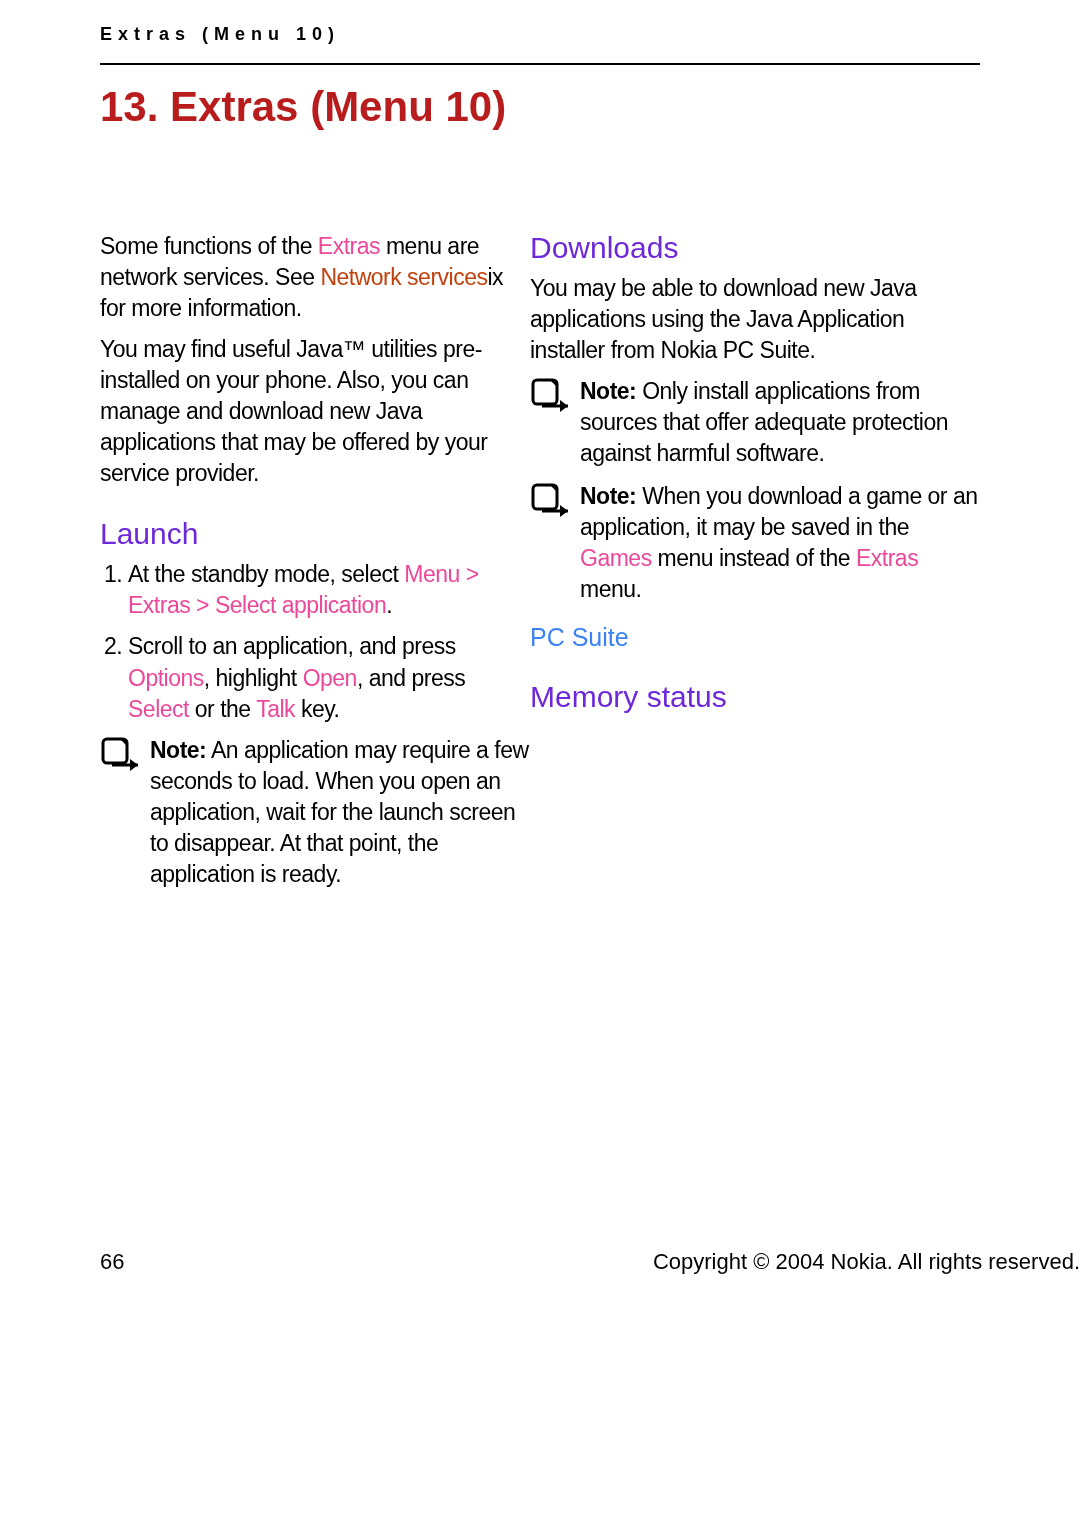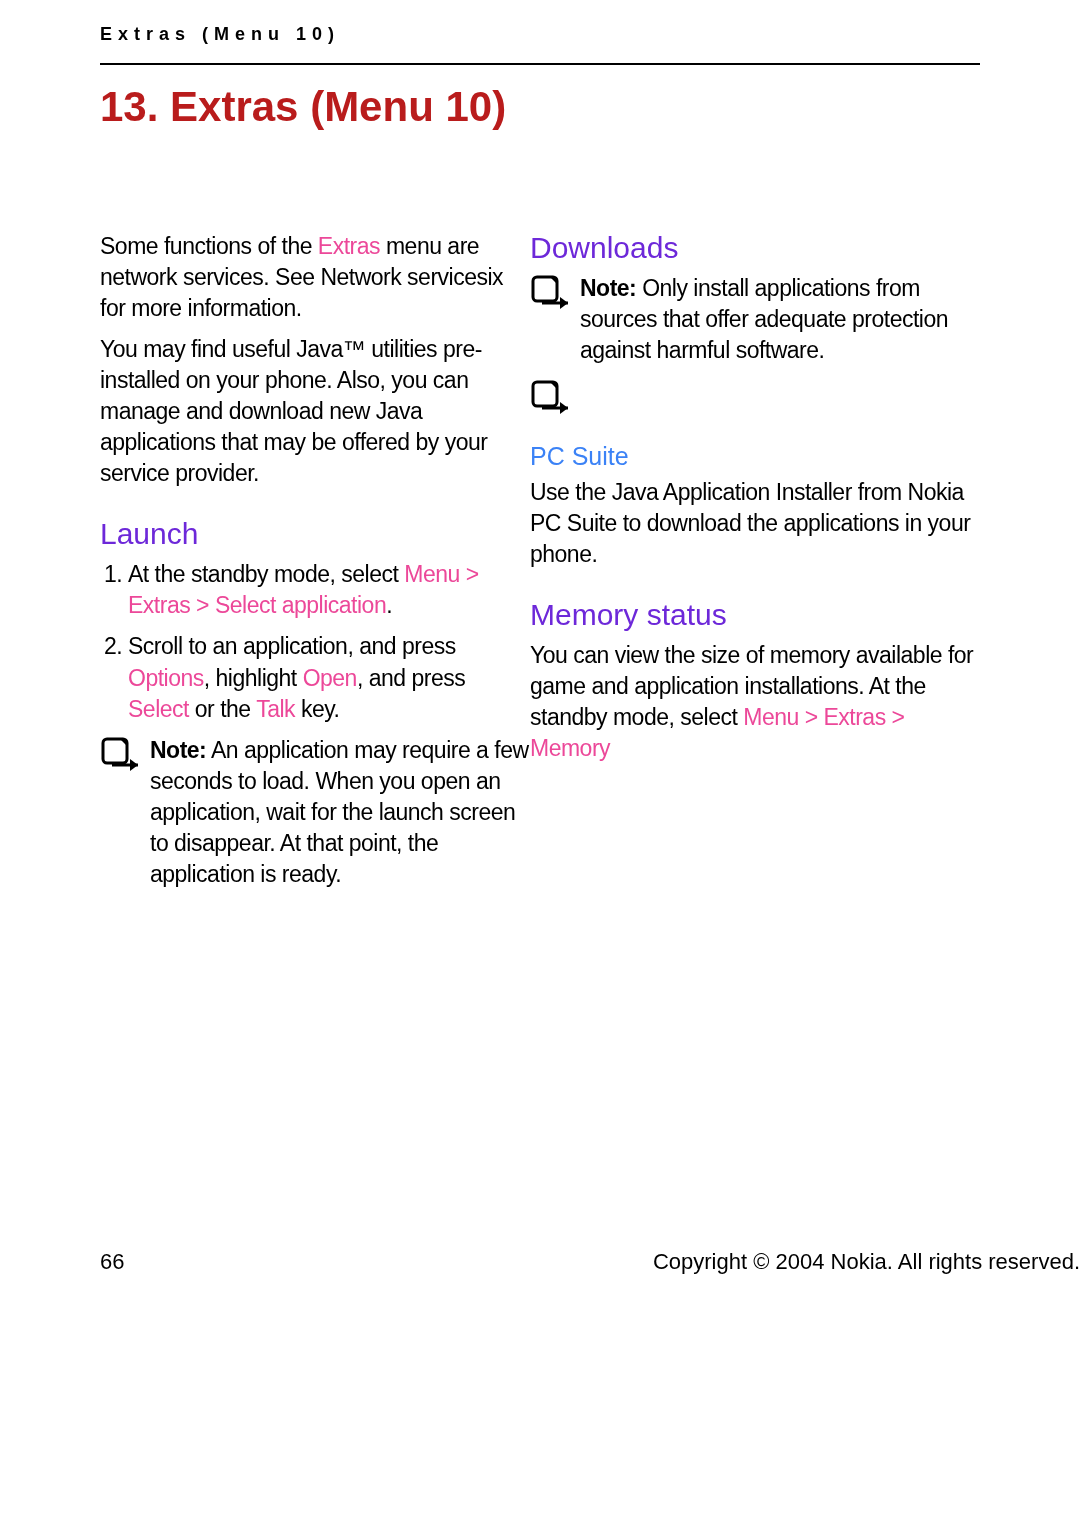--- a/index.html
+++ b/index.html
@@ -59,21 +59,21 @@
     font-weight: normal;
     margin: 28px 0 8px 0;
   }
   .h3 {
     font-size: 25px;
     color: #3b82f6;
     font-weight: normal;
     margin: 18px 0 6px 0;
   }
   .green { color: #ec4899; }
-  .xref { color: #000000; }
+  .xref { color: #c2410c; }
   .ol { padding-left: 28px; margin: 0; }
   .ol li { margin-bottom: 10px; }
   .note-row {
     display: flex;
     align-items: flex-start;
     margin-bottom: 12px;
   }
   .note-icon {
     flex: 0 0 40px;
     margin-right: 10px;
@@ -137,20 +137,21 @@
           </svg>
         </div>
         <div class="note-text t">
           <b>Note:</b><span> An application may require a few seconds to load. When you open an application, wait for the launch screen to disappear. At that point, the application is ready.</span>
         </div>
       </div>
     </div>
 
     <div class="col right">
       <div class="h2" style="margin-top:0">Downloads</div>
+      <p class="body t">You may be able to download new Java applications using the Java Application installer from Nokia PC Suite.</p>
 
       <div class="note-row">
         <div class="note-icon">
           <svg viewBox="0 0 40 40" width="40" height="40">
             <rect x="3" y="2" width="24" height="24" rx="4" fill="none" stroke="#000" stroke-width="3"></rect>
             <path d="M20 2 L27 2 L27 9 Z" fill="#000"></path>
             <path d="M12 28 L38 28" stroke="#000" stroke-width="3"></path>
             <path d="M30 22 L38 28 L30 34 Z" fill="#000"></path>
           </svg>
         </div>
@@ -161,29 +162,29 @@
 
       <div class="note-row">
         <div class="note-icon">
           <svg viewBox="0 0 40 40" width="40" height="40">
             <rect x="3" y="2" width="24" height="24" rx="4" fill="none" stroke="#000" stroke-width="3"></rect>
             <path d="M20 2 L27 2 L27 9 Z" fill="#000"></path>
             <path d="M12 28 L38 28" stroke="#000" stroke-width="3"></path>
             <path d="M30 22 L38 28 L30 34 Z" fill="#000"></path>
           </svg>
         </div>
+        <div class="note-text t">
+          <b>Note:</b><span> When you download a game or an application, it may be saved in the</span>
+          <span class="green">Games</span><span> menu instead of the</span>
+          <span class="green">Extras</span><span> menu.</span>
+        </div>
       </div>
 
       <div class="h3">PC Suite</div>
-      <p class="body t">Use the Java Application Installer from Nokia PC Suite to download the applications in your phone.</p>
 
       <div class="h2">Memory status</div>
-      <p class="body t">
-        <span>You can view the size of memory available for game and application installations. At the standby mode, select</span>
-        <span class="green">Menu &gt; Extras &gt; Memory</span>
-      </p>
     </div>
 
   </div>
 
   <div class="page-number">66</div>
   <div class="footer">Copyright © 2004 Nokia. All rights reserved.</div>
 </div>
 
 </body></html>

